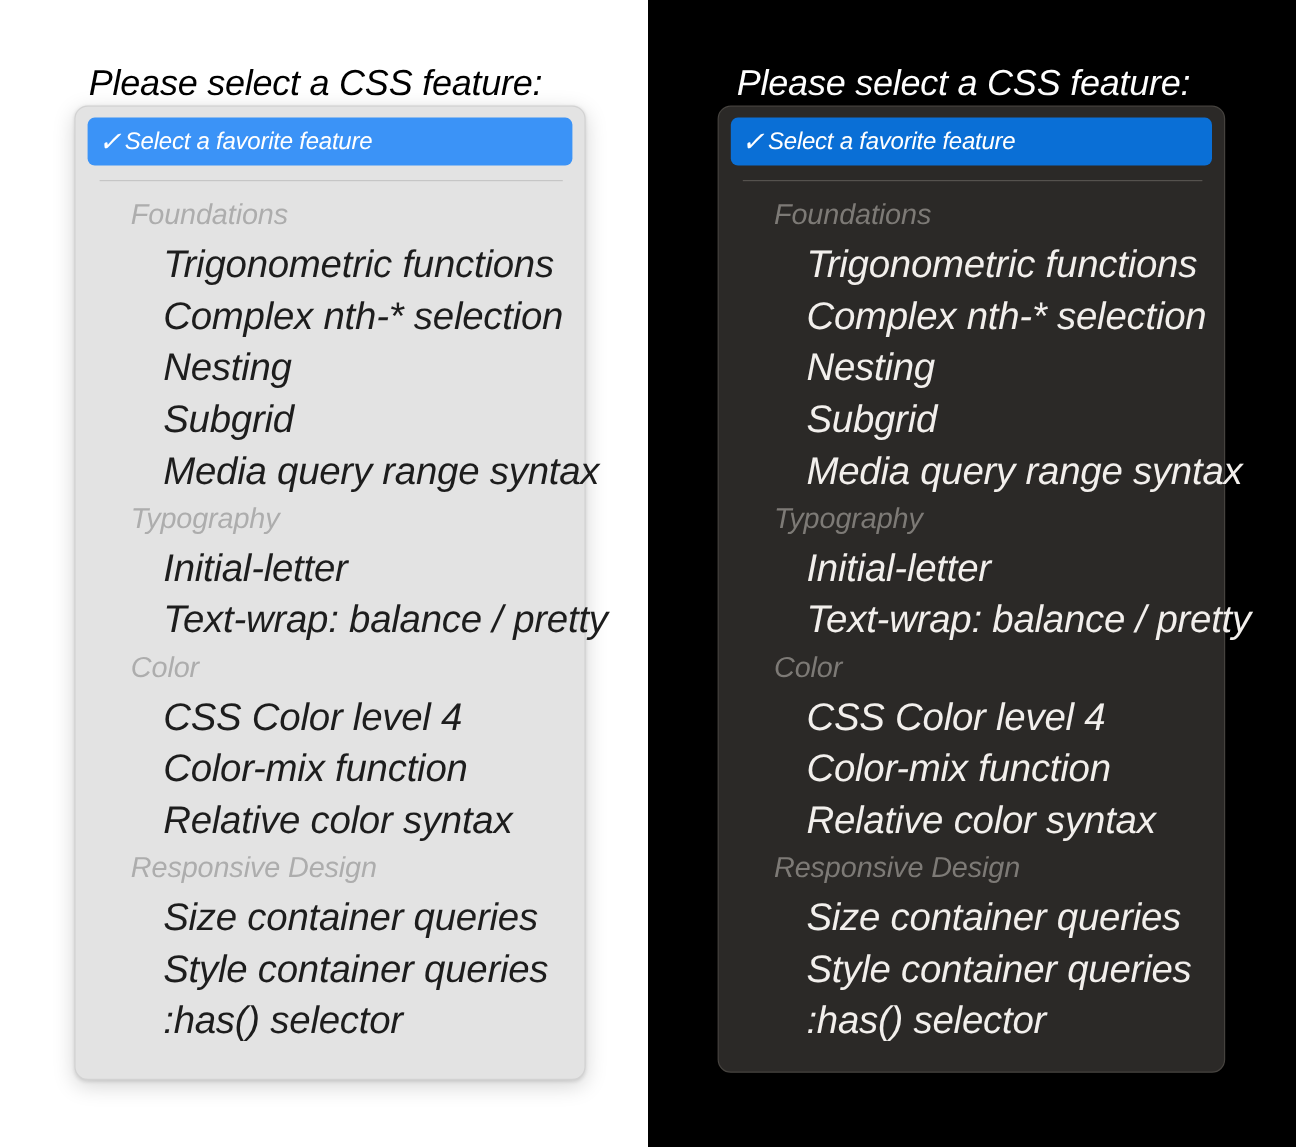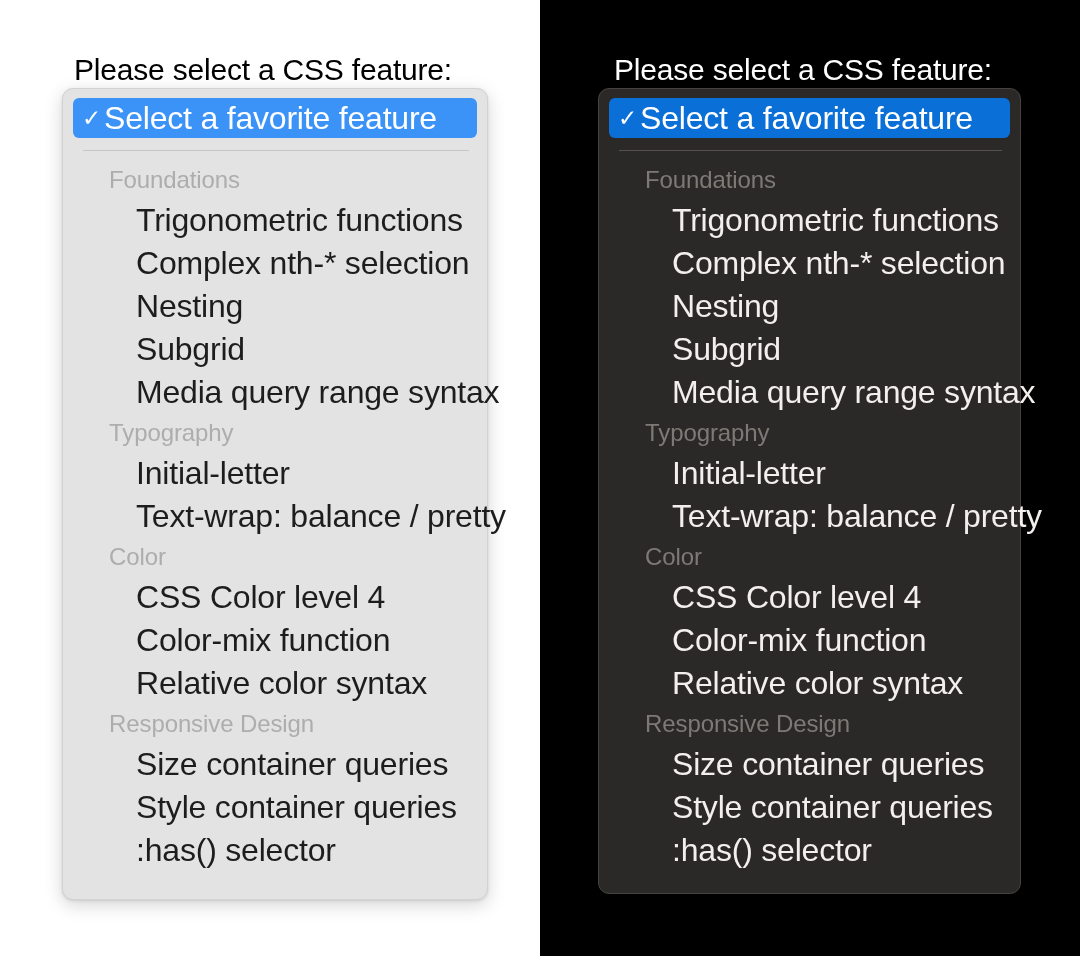--- a/index.html
+++ b/index.html
@@ -1,15 +1,15 @@
 <!DOCTYPE html>
 <html><head>
 <meta charset="utf-8">
 <style>
-  * { margin:0; padding:0; box-sizing:border-box; }
+  * { margin:0; padding:0; box-sizing:border-box;font-style:italic; }
 
   html, body {
     width:1080px; height:956px;
     overflow:hidden;
     font-family:"Liberation Sans", sans-serif;
     background:#ffffff;
   }
 
   .stage { position:relative; width:1080px; height:956px; display:flex; }
 
@@ -64,21 +64,21 @@
   .check {
     width:22px;
     flex:0 0 22px;
     font-size:23px;
     line-height:1;
     color:#ffffff;
     font-weight:500;
     text-align:left;
   }
   .selected-label {
-    font-size:32px;
+    font-size:20px;
     color:#ffffff;
     white-space:nowrap;
     letter-spacing:-0.2px;
   }
 
   
   .separator {
     height:1px;
     margin:12px 18px 10px 20px;
   }

